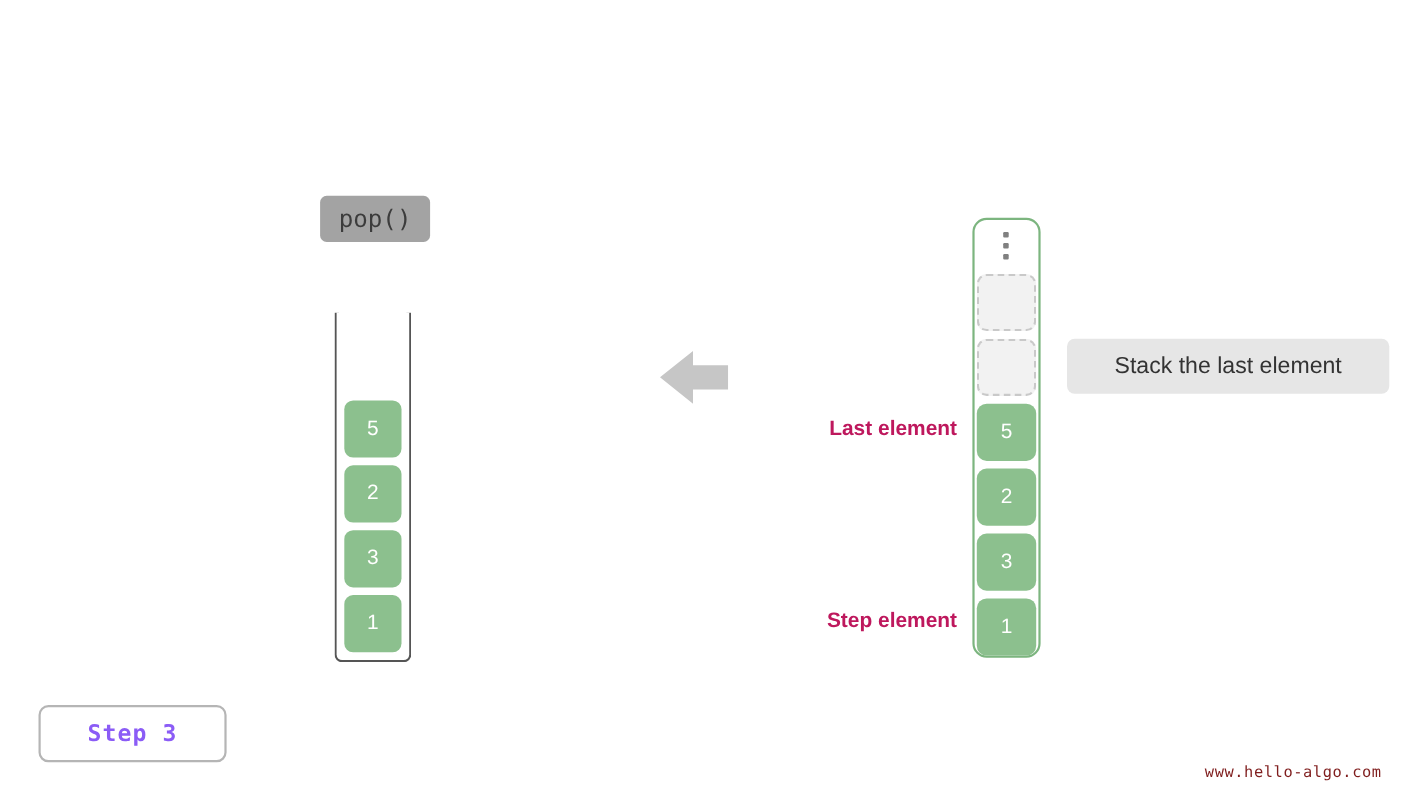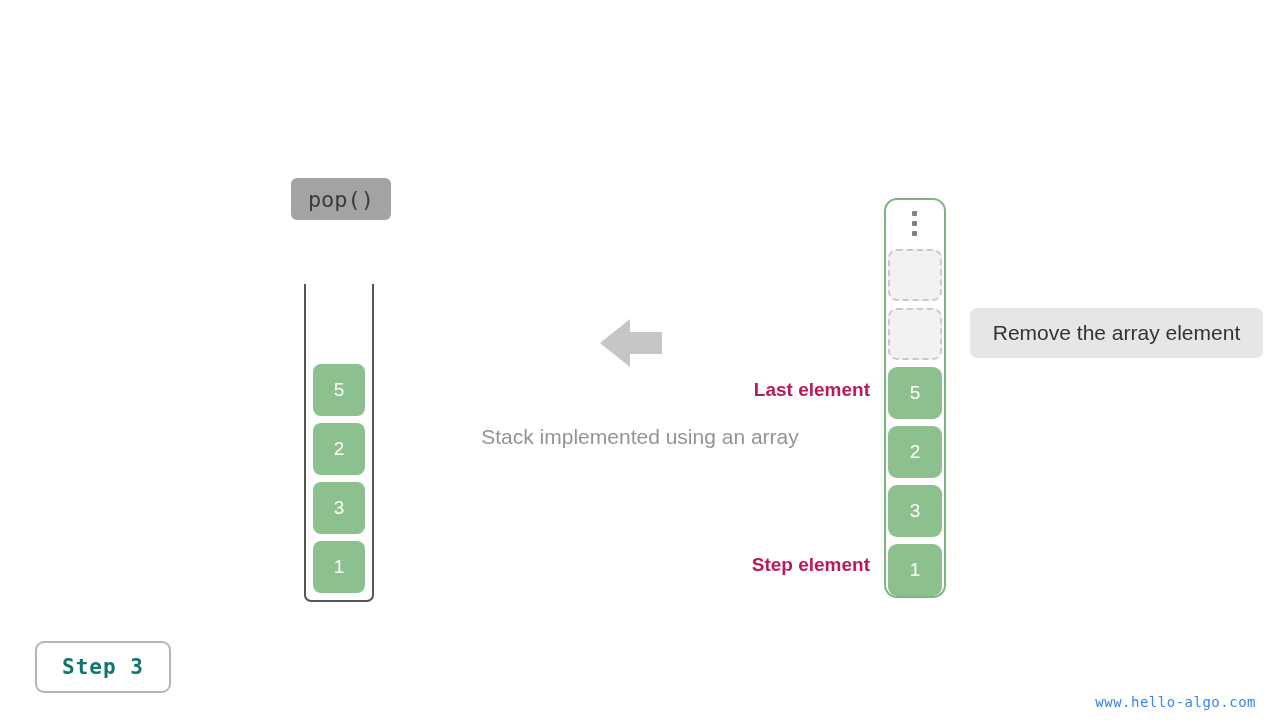--- a/index.html
+++ b/index.html
@@ -192,44 +192,44 @@
     color: #333333;
     box-sizing: border-box;
     white-space: nowrap;
   }
 
   
   .step-badge {
     position: absolute;
     left: 35px;
     top: 641px;
-    width: 136px;
+    width: 171px;
     height: 52px;
     background: #ffffff;
     border: 2px solid #b5b5b5;
     border-radius: 9px;
     display: flex;
     align-items: center;
     justify-content: center;
     font-family: "DejaVu Sans Mono", "Liberation Mono", monospace;
     font-weight: bold;
     font-size: 21px;
-    color: #0f766e;
+    color: #8b5cf6;
     letter-spacing: 1px;
     box-sizing: border-box;
   }
 
   
   .watermark {
     position: absolute;
     right: 24px;
     bottom: 10px;
     font-family: "DejaVu Sans Mono", "Liberation Mono", monospace;
     font-size: 14px;
-    color: #3b82f6;
+    color: #7f1d1d;
     letter-spacing: 0.5px;
   }
 </style>
 </head>
 <body>
 
 <div class="canvas">
 
   <div class="op-badge">pop()</div>
 
@@ -240,41 +240,38 @@
     <div class="cell">3</div>
     <div class="cell">1</div>
   </div>
 
   <div class="arrow-wrap">
     <svg width="62" height="52" viewBox="0 0 62 52">
       <polygon points="0,26 30,2 30,15 62,15 62,37 30,37 30,50" fill="#c6c6c6"></polygon>
     </svg>
   </div>
 
-  <div class="caption">
-    <span class="caption-inner">Stack implemented using an array</span>
-  </div>
 
   <div class="arr-container"></div>
   <div class="dots">
     <span></span>
     <span></span>
     <span></span>
   </div>
   <div class="arr-cells">
     <div class="cell-empty"></div>
     <div class="cell-empty"></div>
     <div class="cell-arr">5</div>
     <div class="cell-arr">2</div>
     <div class="cell-arr">3</div>
     <div class="cell-arr">1</div>
   </div>
 
   <div class="annot annot-last">Last element</div>
   <div class="annot annot-first">Step element</div>
 
-  <div class="callout">Remove the array element</div>
+  <div class="callout">Stack the last element</div>
 
   <div class="step-badge">Step 3</div>
 
   <div class="watermark">www.hello-algo.com</div>
 
 </div>
 
 </body></html>

